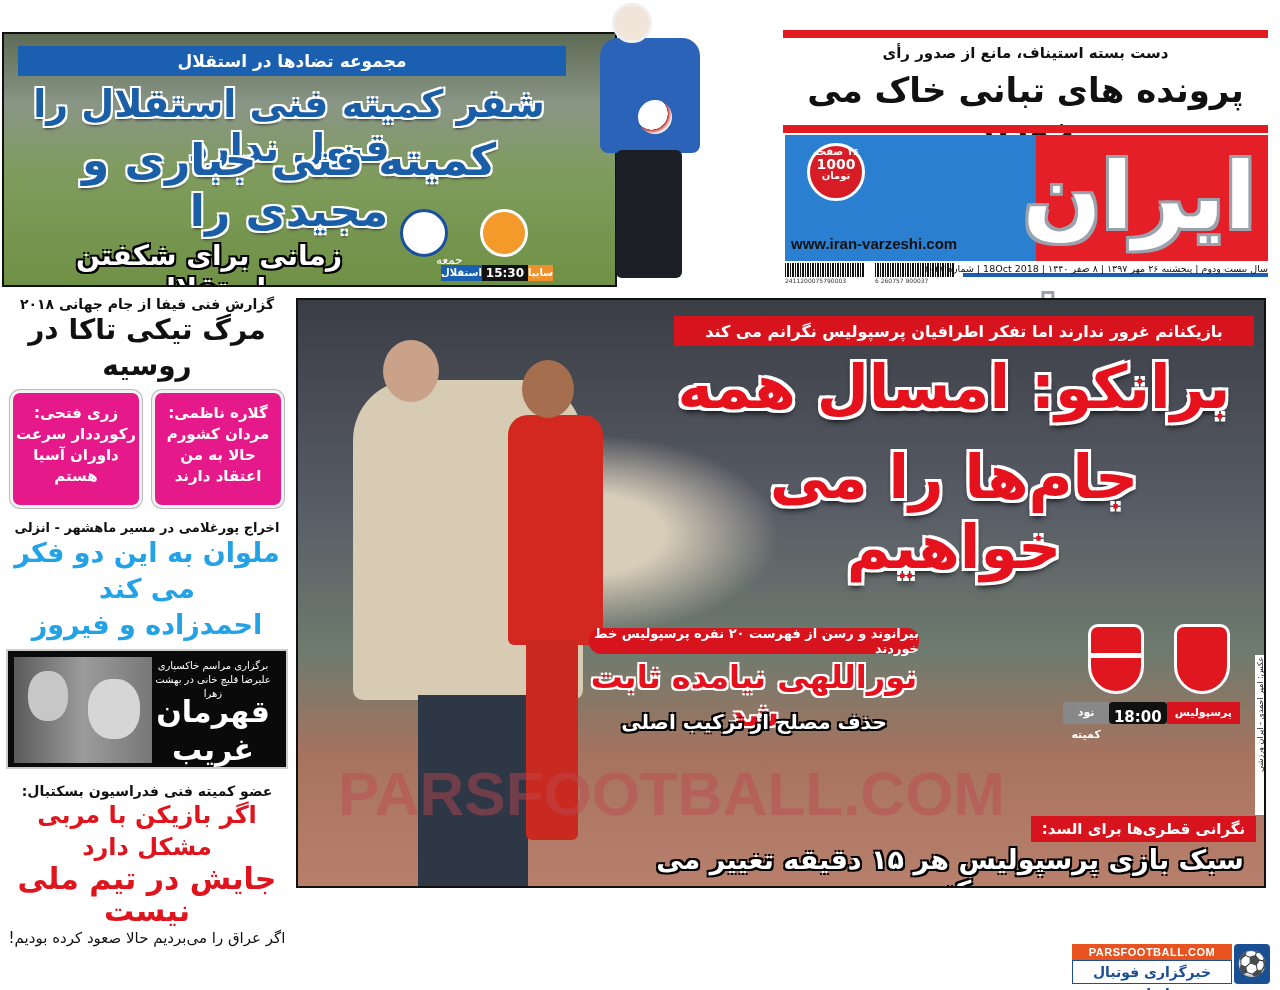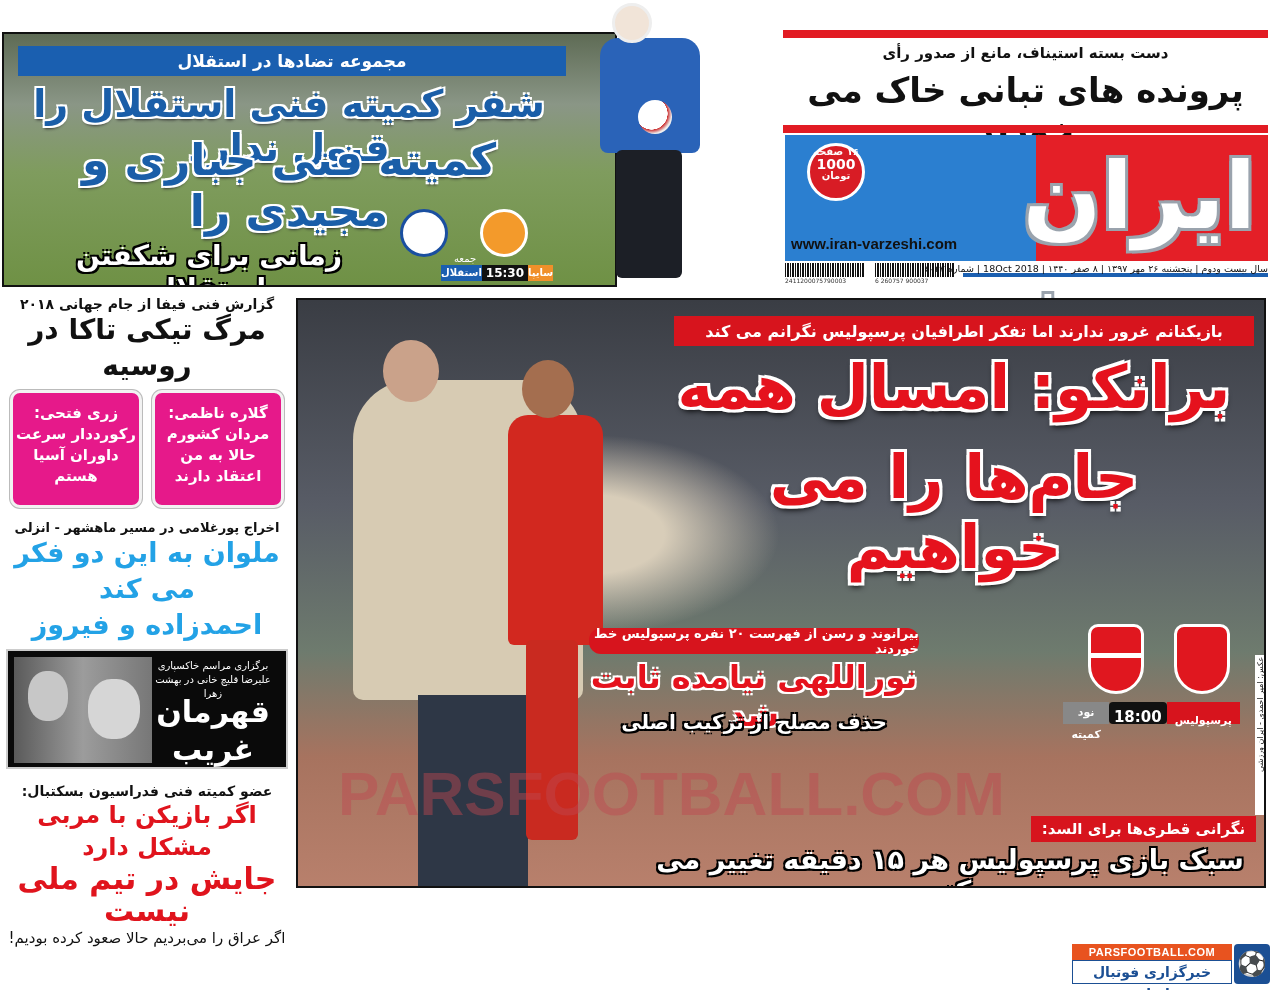--- a/index.html
+++ b/index.html
@@ -58,21 +58,21 @@
   .crest { position: absolute; width: 48px; height: 48px; border-radius: 50%; }
   .crest.est { left: 4px; top: 0; background: #fff; border: 3px solid #1a4fa0; }
   .crest.saipa { left: 84px; top: 0; background: #f39a2b; border: 3px solid #fff; }
   .score-strip {
     position: absolute; left: 0; top: 56px; width: 135px; height: 16px; display: flex; direction: ltr;
     font-size: 10px; font-weight: bold; color: #fff; padding-left: 45px;
   }
   .score-strip .team-a { flex: 1; background: #1b5fb0; text-align: center; line-height: 16px; }
   .score-strip .time { background: #111; padding: 0 4px; line-height: 16px; font-size: 12px; }
   .score-strip .team-b { flex: 1; background: #f0902a; text-align: center; line-height: 16px; }
-  .day-label { position: absolute; left: 58px; top: 44px; font-size: 10px; color: #fff; }
+  .day-label { position: absolute; left: 40px; top: 44px; font-size: 12px; color: #fff; }
 
   
   #masthead { left: 783px; top: 30px; width: 490px; height: 260px; }
   .red-rule { position: absolute; left: 0; width: 485px; height: 8px; background: #e21b23; }
   .mh-kicker { position: absolute; top: 14px; left: 0; width: 485px; text-align: center; font-size: 15px; font-weight: bold; color: #111; }
   .mh-headline { position: absolute; top: 40px; left: 0; width: 485px; text-align: center; font-size: 34px; font-weight: bold; color: #111; }
   .logo-band {
     position: absolute; left: 2px; top: 105px; width: 483px; height: 126px;
     background: linear-gradient(90deg, #2b7fd0 0 52%, #e41f27 52% 100%);
   }
@@ -176,21 +176,21 @@
   .story2-sub {
     position: absolute; right: 345px; top: 410px; width: 330px; text-align: center;
     color: #fff; font-size: 20px; font-weight: bold;
     text-shadow: 2px 2px 0 #000, -2px -2px 0 #000, 2px -2px 0 #000, -2px 2px 0 #000;
   }
   .fixture { position: absolute; right: 24px; top: 318px; width: 170px; height: 112px; }
   .shield { position: absolute; top: 6px; width: 56px; height: 70px; background: #e0171f; border: 3px solid #fff; border-radius: 10px 10px 28px 28px; }
   .shield.perse { right: 10px; }
   .shield.nood { right: 96px; background: linear-gradient(180deg, #e0171f 40%, #fff 40% 48%, #e0171f 48%); }
   .fixture-bar { position: absolute; right: 0; top: 84px; width: 170px; height: 22px; display: flex; font-size: 11px; font-weight: bold; color: #fff; }
-  .fixture-bar .ta { background: #d7141d; padding: 8px 8px; line-height: 22px; }
+  .fixture-bar .ta { background: #d7141d; padding: 0 8px; line-height: 22px; }
   .fixture-bar .tt { background: #111; padding: 4px 5px; line-height: 22px; font-size: 15px; border-radius: 4px; direction: ltr; }
   .fixture-bar .tb { background: #888; padding: 0 8px; line-height: 22px; flex: 1; text-align: center; }
 
   .story3-kicker {
     position: absolute; right: 8px; top: 516px; width: 225px; height: 26px;
     background: #d7141d; color: #fff; font-size: 15px; font-weight: bold;
     display: flex; align-items: center; justify-content: center;
   }
   .story3-head {
     position: absolute; right: 14px; top: 544px; width: 600px; text-align: center;

